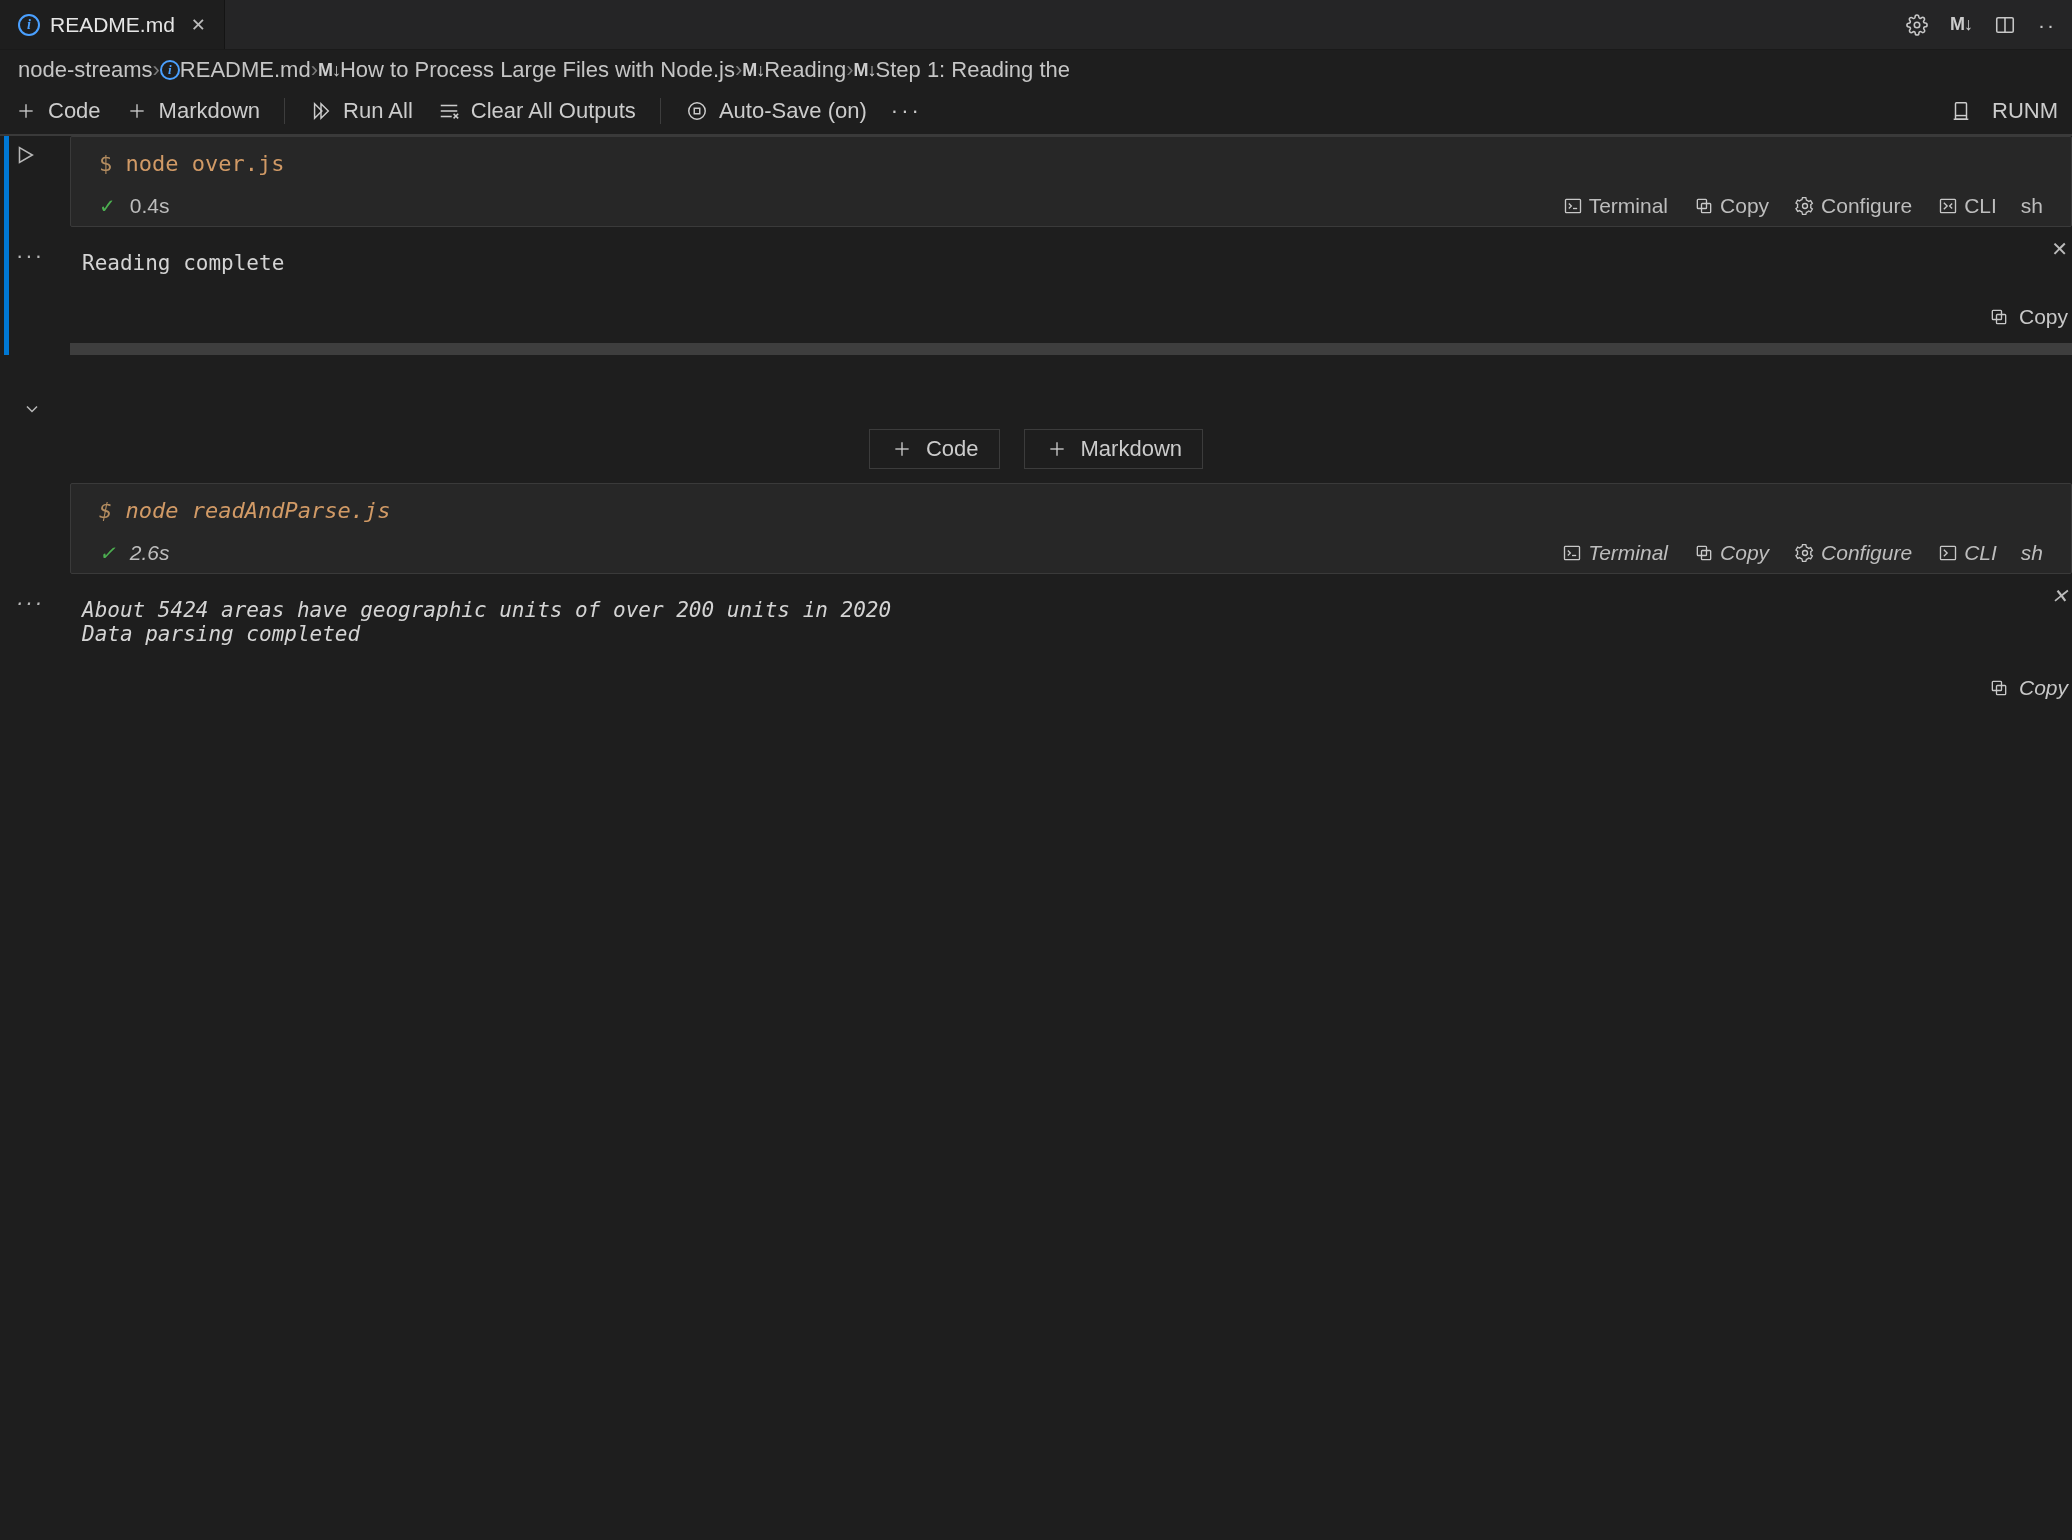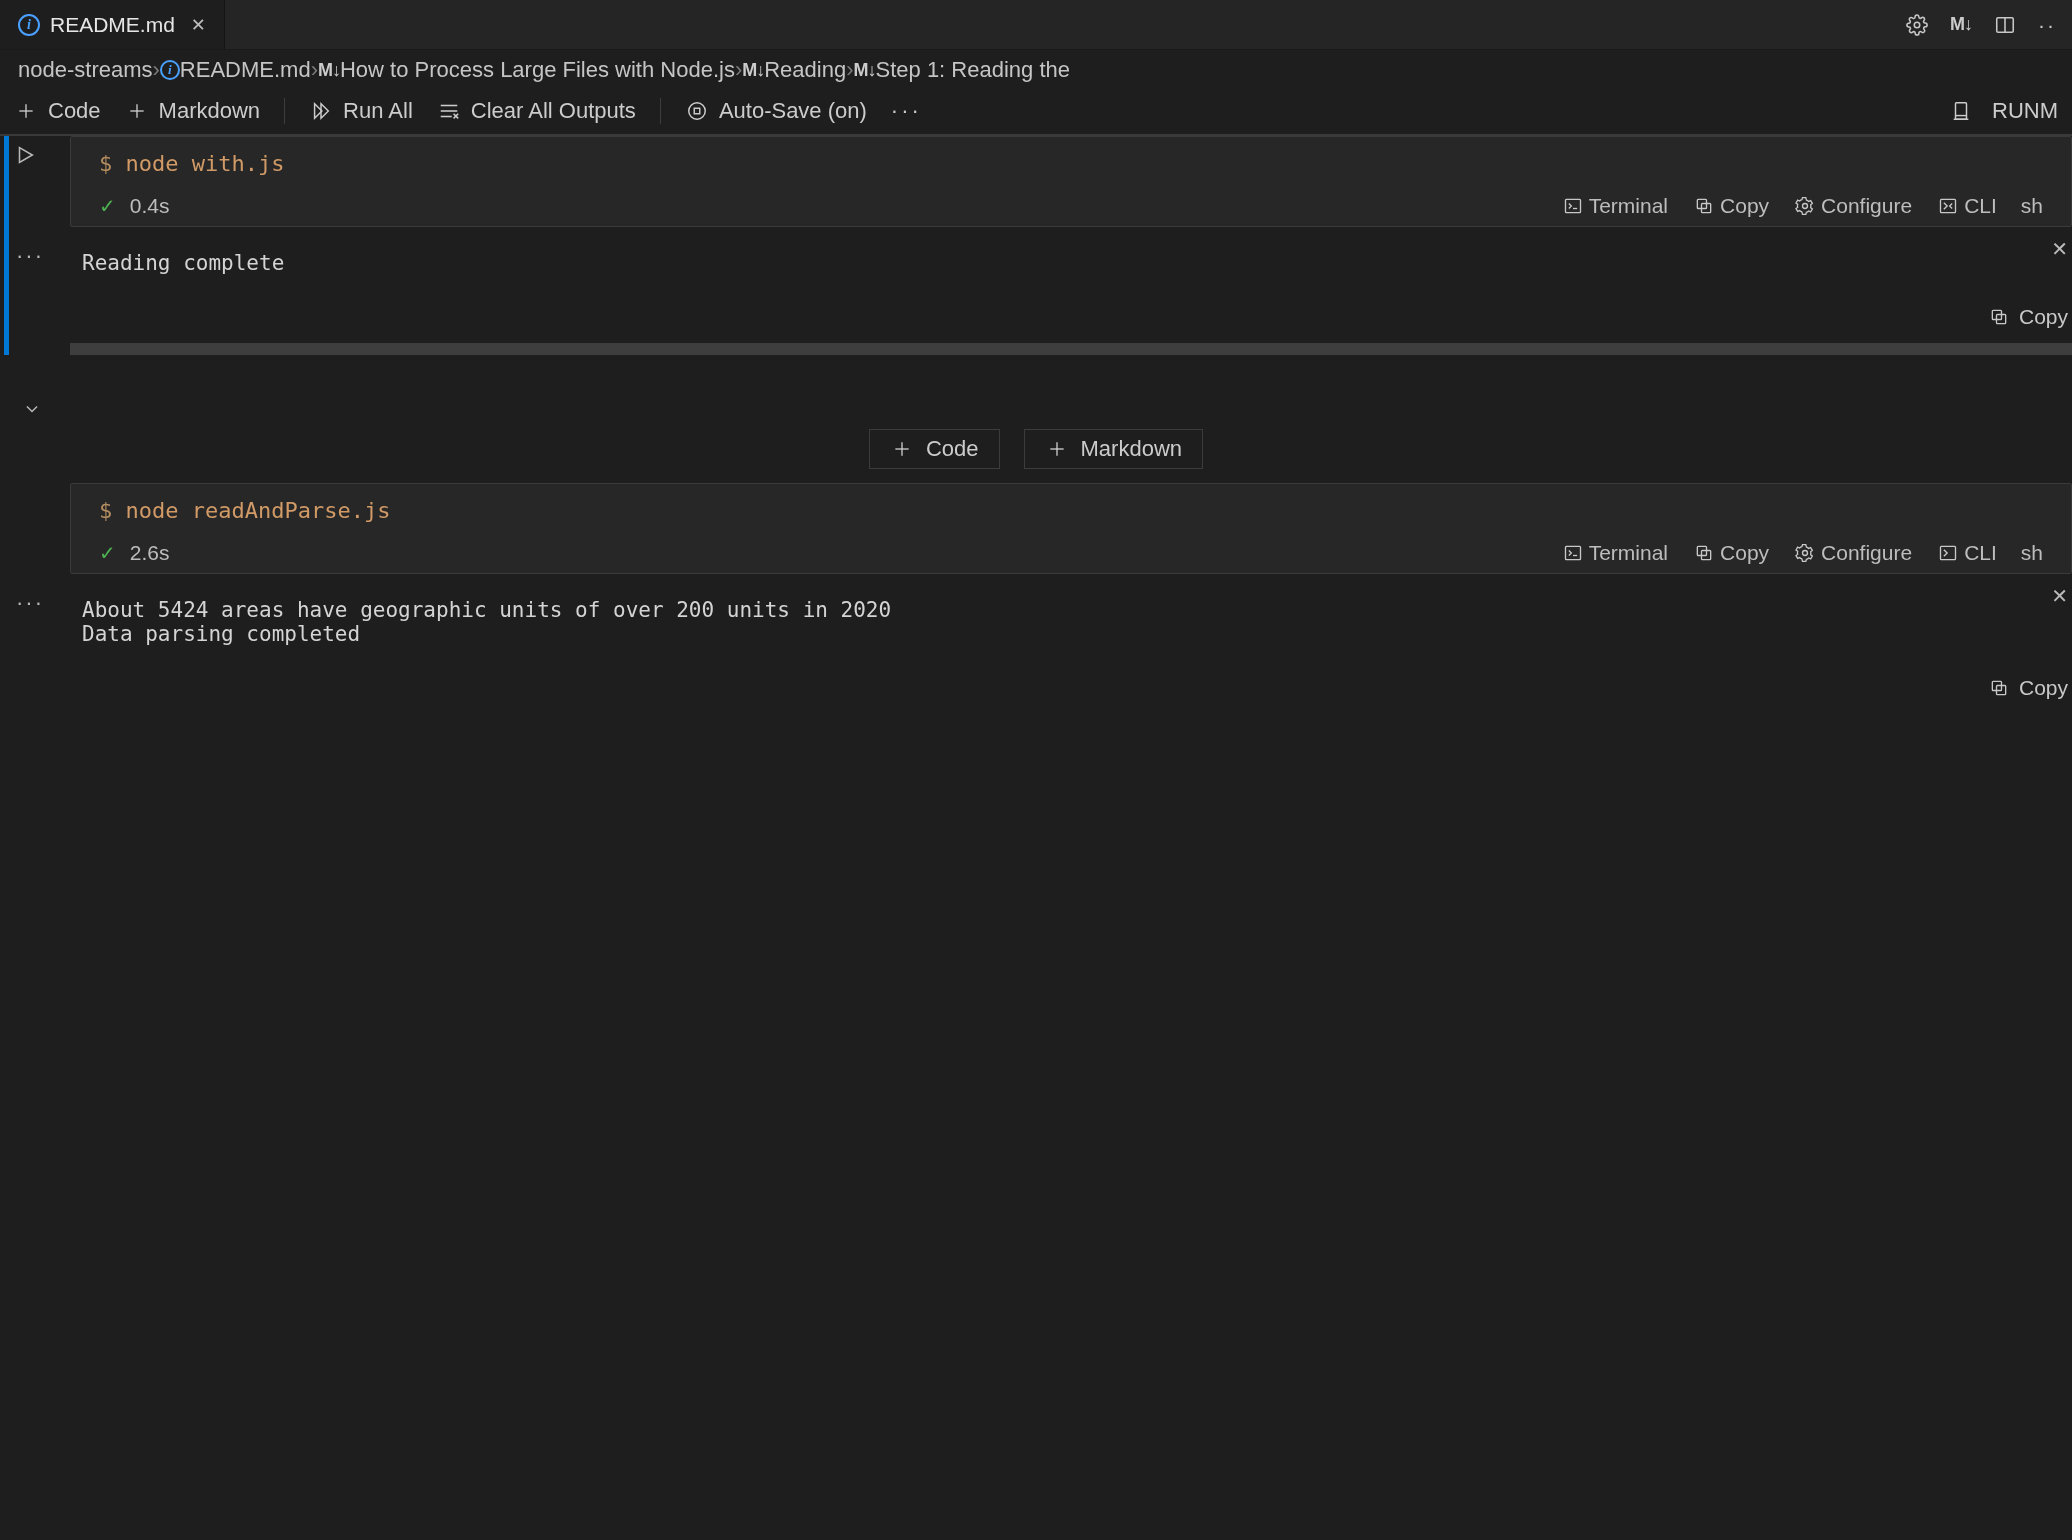--- a/index.html
+++ b/index.html
@@ -340,21 +340,21 @@
             <path d="M10 11v6M14 11v6"></path>
             <path d="M9 6V4a1 1 0 0 1 1-1h4a1 1 0 0 1 1 1v2"></path>
           </svg>
         </span>
     </div>
 
     <div class="cell-code">
       <div class="code-line">
         <span class="prompt-dollar">$</span>
         <span> </span>
-        <span class="cmd-text">node with.js</span>
+        <span class="cmd-text">node over.js</span>
       </div>
       <div class="status-row">
         <div class="status-left">
           <span class="check">✓</span>
           <span>0.4s</span>
         </div>
         <div class="status-right">
           <span class="btn">
             <span class="sm-icon">
                 <svg width="20" height="20" viewBox="0 0 24 24" fill="none" stroke="#c8c8c8" stroke-width="1.6">
@@ -438,21 +438,21 @@
       <span class="sm-icon">
           <svg width="20" height="20" viewBox="0 0 24 24" stroke="#ccc" stroke-width="1.6">
             <line x1="12" y1="4" x2="12" y2="20"></line>
             <line x1="4" y1="12" x2="20" y2="12"></line>
           </svg>
         </span>
       <span>Markdown</span>
     </span>
   </div>
 
-  <div class="cell" style="position:relative;">
+  <div class="cell" style="position:relative;font-style:italic;">
     <div class="cell-code">
       <div class="code-line">
         <span class="prompt-dollar">$</span>
         <span> </span>
         <span class="cmd-text">node readAndParse.js</span>
       </div>
       <div class="status-row">
         <div class="status-left">
           <span class="check">✓</span>
           <span>2.6s</span>

